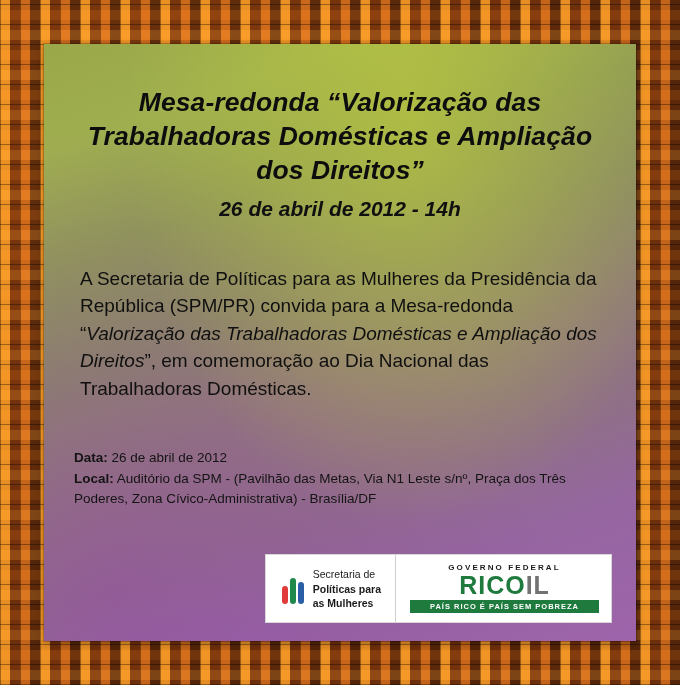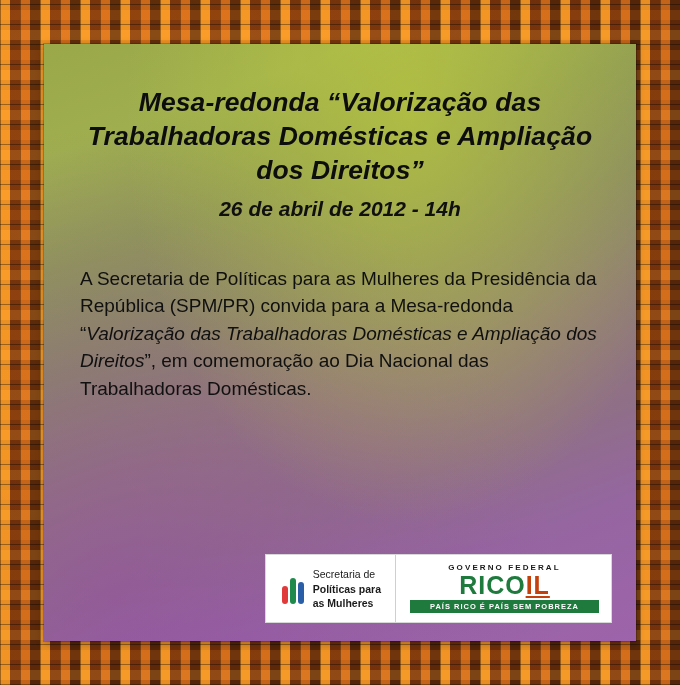--- a/index.html
+++ b/index.html
@@ -170,21 +170,21 @@
     margin-bottom: 1px;
   }
   #gov-brasil {
     font-size: 25px;
     font-weight: bold;
     letter-spacing: 1px;
     line-height: 1;
     color: #1f7a3d;
     font-family: "Liberation Sans", sans-serif;
   }
-  #gov-brasil .y { color: #c2410c; text-decoration: underline; }
+  #gov-brasil .y { color: #737373; }
   #gov-bar {
     margin-top: 2px;
     background: #1f7a3d;
     color: #ffffff;
     font-size: 7.5px;
     font-weight: bold;
     letter-spacing: 1px;
     padding: 2px 20px;
   }
 </style>
@@ -199,20 +199,26 @@
 
     <div class="content">
       <div id="title-block">
         <div id="event-title">Mesa-redonda “Valorização das Trabalhadoras Domésticas e Ampliação dos Direitos”</div>
         <div id="event-datetime">26 de abril de 2012 - 14h</div>
       </div>
 
       <p id="invitation"><span>A Secretaria de Políticas para as Mulheres da Presidência da República (SPM/PR) convida para a Mesa-redonda “</span><span class="it">Valorização das Trabalhadoras Domésticas  e Ampliação dos Direitos</span><span>”, em comemoração ao Dia Nacional das Trabalhadoras Domésticas.</span></p>
 
       <div id="details">
+        <div class="detail-row">
+          <span class="lbl">Data:</span><span> 26 de abril de 2012</span>
+        </div>
+        <div class="detail-row">
+          <span class="lbl">Local:</span><span> Auditório da SPM - (Pavilhão das Metas, Via N1 Leste s/nº,  Praça dos Três Poderes, Zona Cívico-Administrativa) - Brasília/DF</span>
+        </div>
       </div>
     </div>
 
     <div id="logos">
       <div id="logo-spm">
         <div id="spm-mark">
           <span></span>
             <span></span>
             <span></span>
         </div>

